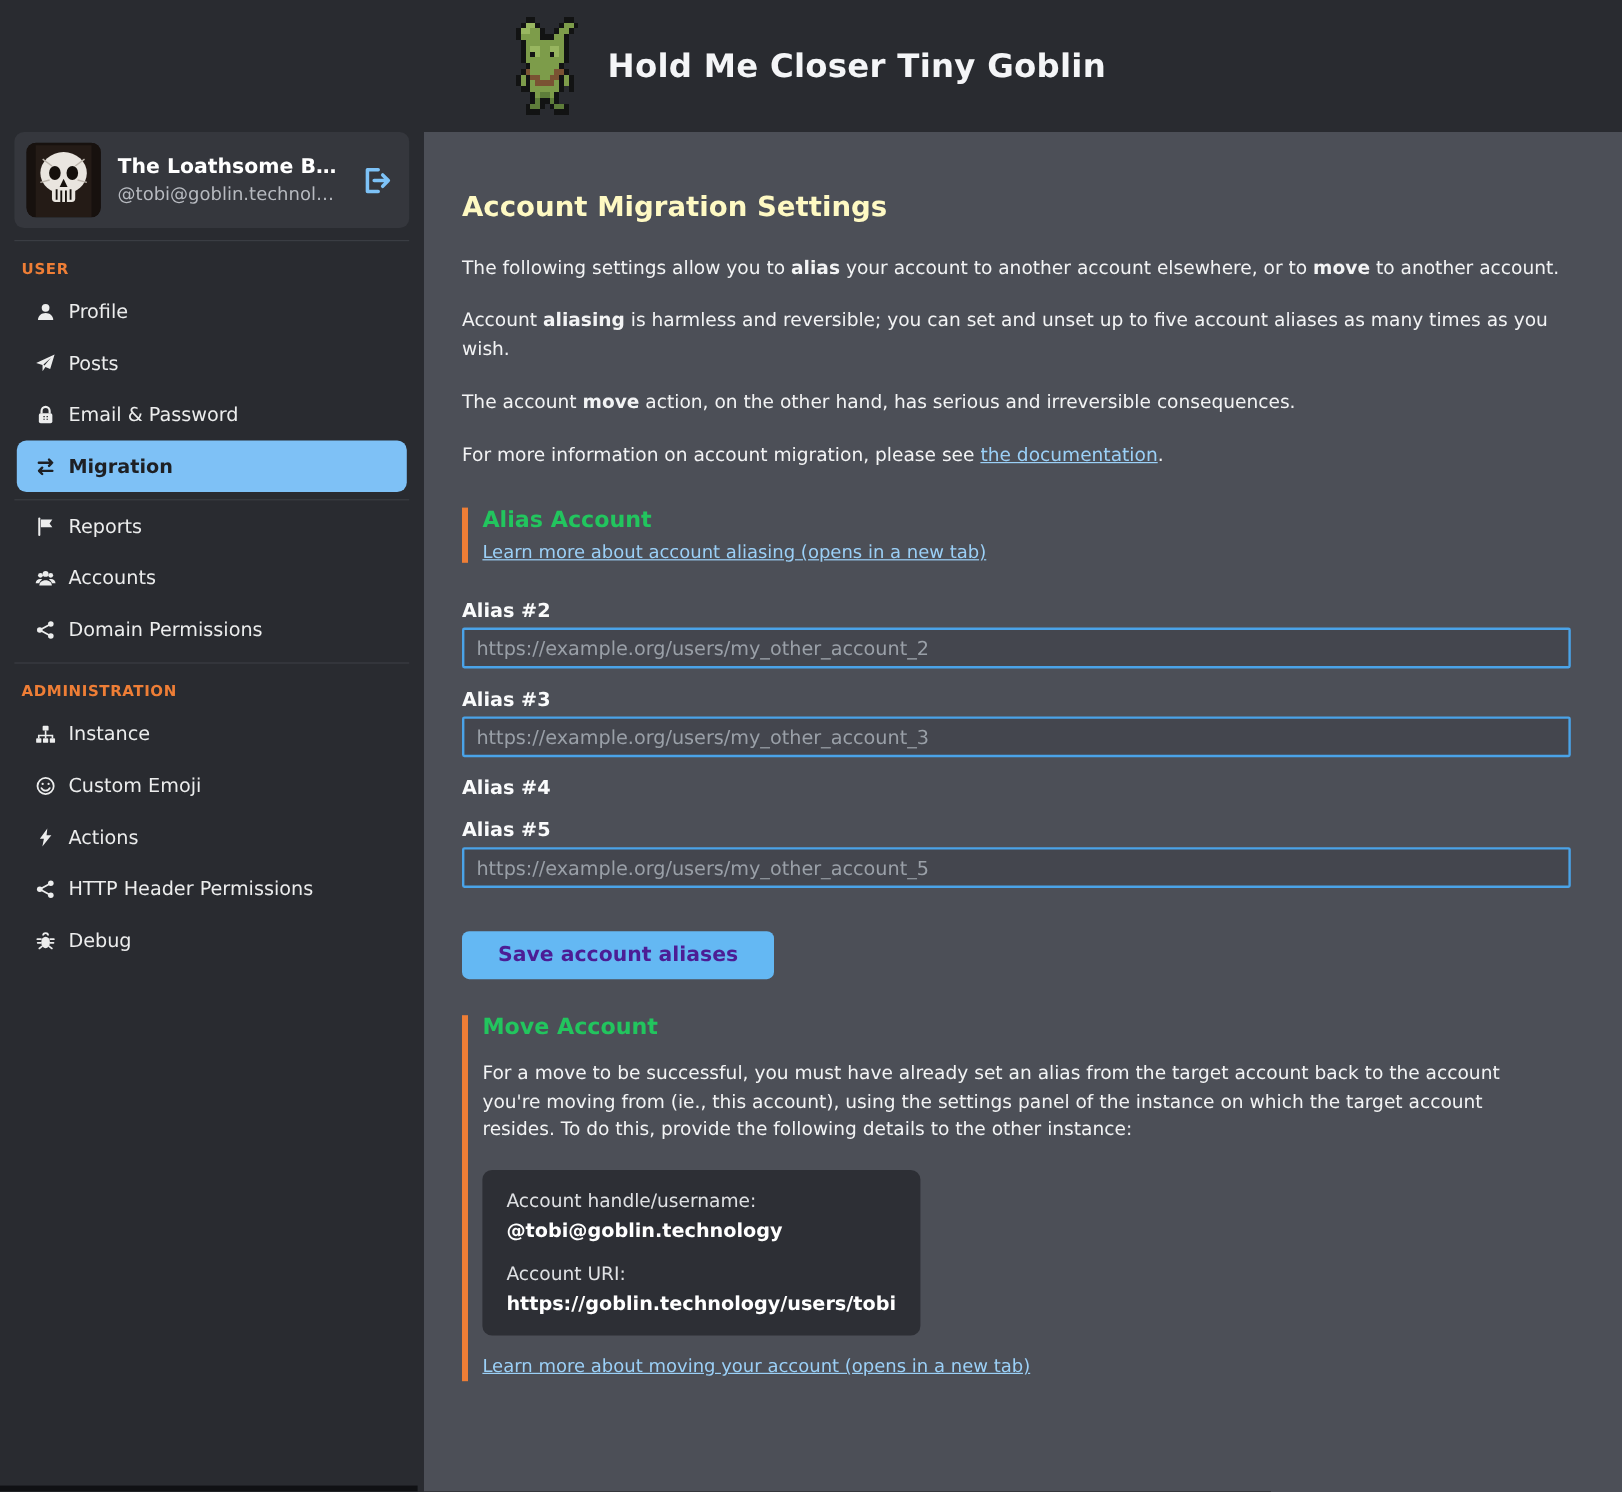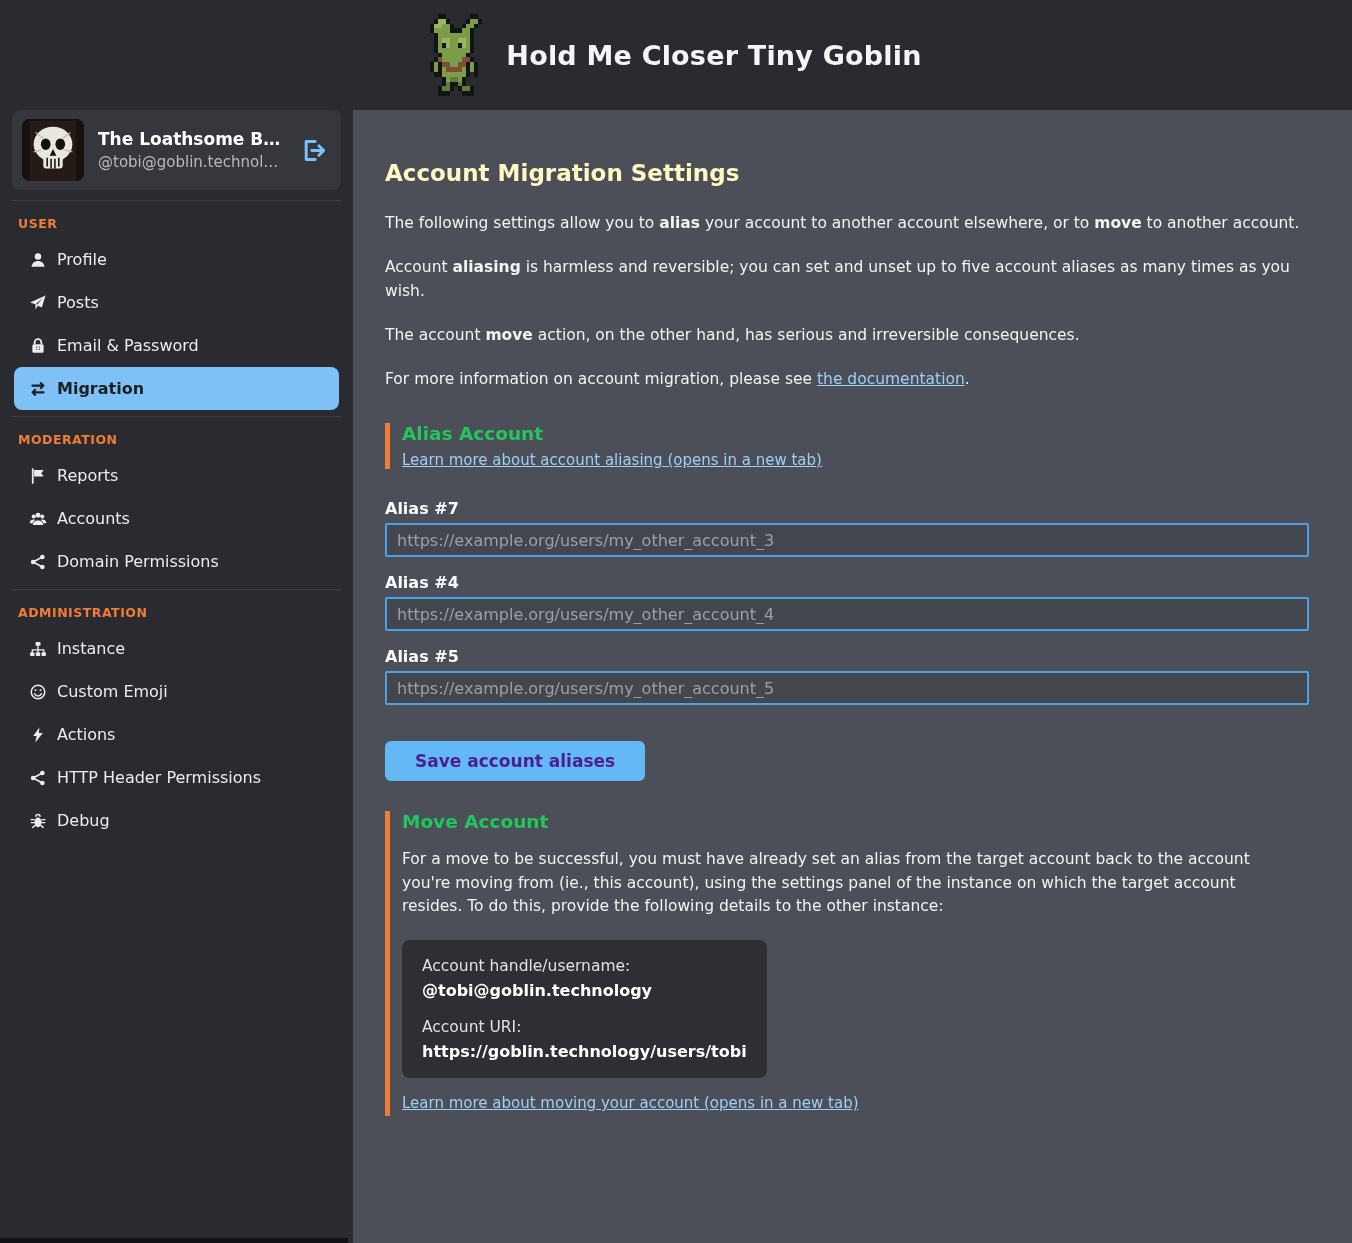--- a/index.html
+++ b/index.html
@@ -313,21 +313,20 @@
       <span class="nicon">
         <svg viewBox="0 0 24 24" fill="none" stroke="currentColor" stroke-width="2.7" stroke-linecap="round" stroke-linejoin="round">
           <path d="M4.5 7.5H19M15.8 4 19.3 7.5l-3.5 3.5"></path>
           <path d="M19.5 16.5H5M8.2 13 4.7 16.5l3.5 3.5"></path>
         </svg>
       </span>
       <span>Migration</span>
     </div>
     <div class="divider" style="margin-top:6px;"></div>
 
-    <div class="section-label">MODERATION</div>
     <div class="nav-item">
       <span class="nicon">
         <svg viewBox="0 0 24 24">
             <path d="M5 2.8v18.4" stroke="currentColor" stroke-width="2.3" stroke-linecap="round"></path>
             <path d="M6.8 4h12.7l-3.1 4.3 3.1 4.3H6.8z" fill="currentColor"></path>
           </svg>
       </span>
       <span>Reports</span>
     </div>
     <div class="nav-item">
@@ -420,26 +419,29 @@
       <p class="body-text"><span>For more information on account migration, please see </span><a class="link">the documentation</a><span>.</span></p>
     </div>
 
     <div class="section-block">
       <h2>Alias Account</h2>
       <a class="link sub-link">Learn more about account aliasing (opens in a new tab)</a>
     </div>
 
     <form class="aliases">
       <div class="field">
-        <label>Alias #7</label>
+        <label>Alias #2</label>
+        <input type="text" placeholder="https://example.org/users/my_other_account_2" style="">
+      </div>
+      <div class="field">
+        <label>Alias #3</label>
         <input type="text" placeholder="https://example.org/users/my_other_account_3" style="">
       </div>
       <div class="field">
         <label>Alias #4</label>
-        <input type="text" placeholder="https://example.org/users/my_other_account_4" style="">
       </div>
       <div class="field">
         <label>Alias #5</label>
         <input type="text" placeholder="https://example.org/users/my_other_account_5" style="">
       </div>
       <button class="save-btn">Save account aliases</button>
     </form>
 
     <div class="section-block move-block">
       <h2>Move Account</h2>

